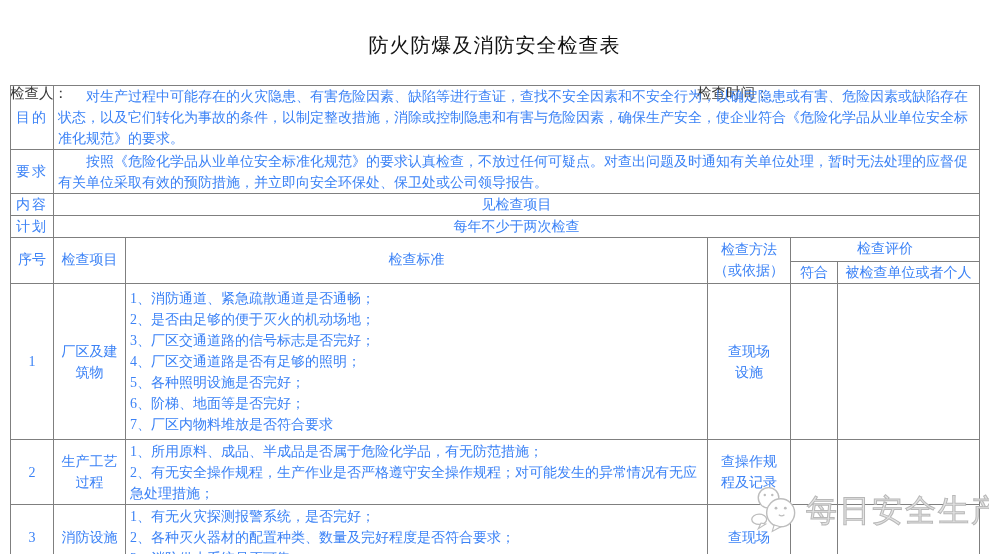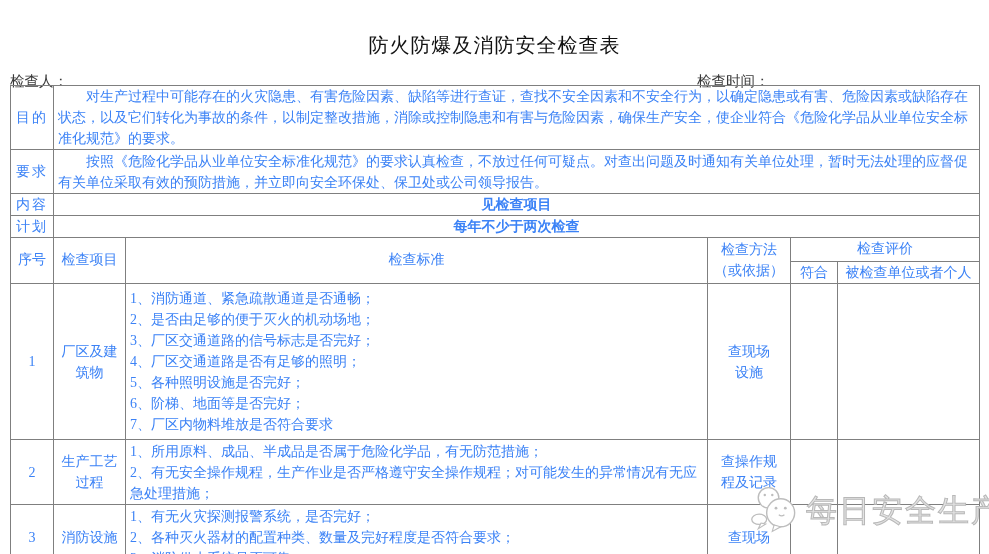--- a/index.html
+++ b/index.html
@@ -5,41 +5,41 @@
   html,body{margin:0;padding:0;}
   body{
     width:989px;height:554px;position:relative;background:#ffffff;
     font-family:"Liberation Serif","DejaVu Serif",serif;
     color:#3a3a3a;overflow:hidden;
   }
   .title{
     text-align:center;font-size:20px;font-weight:normal;color:#111;
     padding-top:32px;height:30px;letter-spacing:1px;
   }
-  .info-row{position:relative;height:28px;margin-top:8px;font-size:14.5px;}
+  .info-row{position:relative;height:28px;margin-top:20px;font-size:14.5px;}
   .info-row .lab{position:absolute;top:2px;white-space:nowrap;}
   .lab-inspector{left:10px;}
   .lab-unit{left:235px;}
   .lab-time{left:697px;}
 
   table.sheet{
     position:absolute;left:10px;top:85px;width:969px;
     border-collapse:collapse;table-layout:fixed;
     font-size:14px;
   }
   table.sheet td{
     border:1px solid #7f7f7f;
     padding:0 4px;vertical-align:middle;
     line-height:21px;color:#3b82f6;
     overflow:hidden;
   }
   td.lbl{text-align:center;letter-spacing:2px;}
   td.ptext{padding:1px 8px;}
   td.ptext.indent{text-indent:2em;}
-  td.ptext.center{text-align:center;text-indent:0;font-weight:bold;}
+  td.ptext.center{text-align:center;text-indent:0;}
   td.hdr{text-align:center;}
   td.center{text-align:center;}
   td.prewrap{white-space:pre-line;}
   td.standards{
     white-space:pre-line;padding:2px 6px 2px 10px;
     vertical-align:middle;line-height:22.2px;
   }
   tr.r-pre1{height:43px;}
   tr.r-pre2{height:44px;margin-left:30px;}
   tr.r-pre3{height:22px;}

